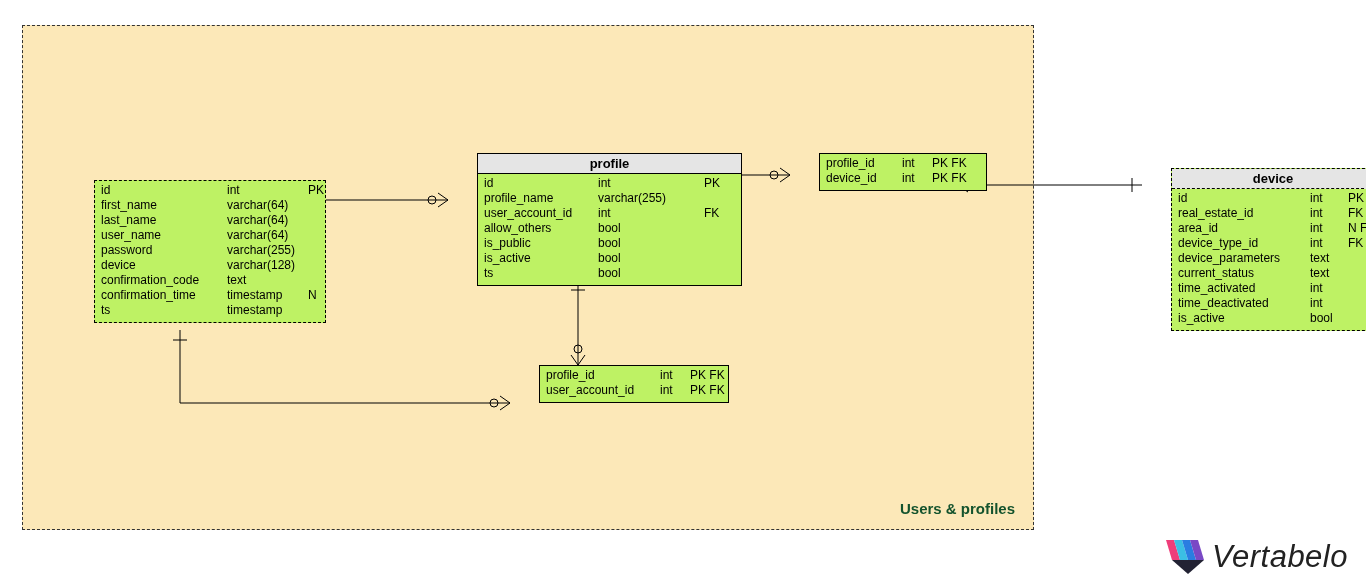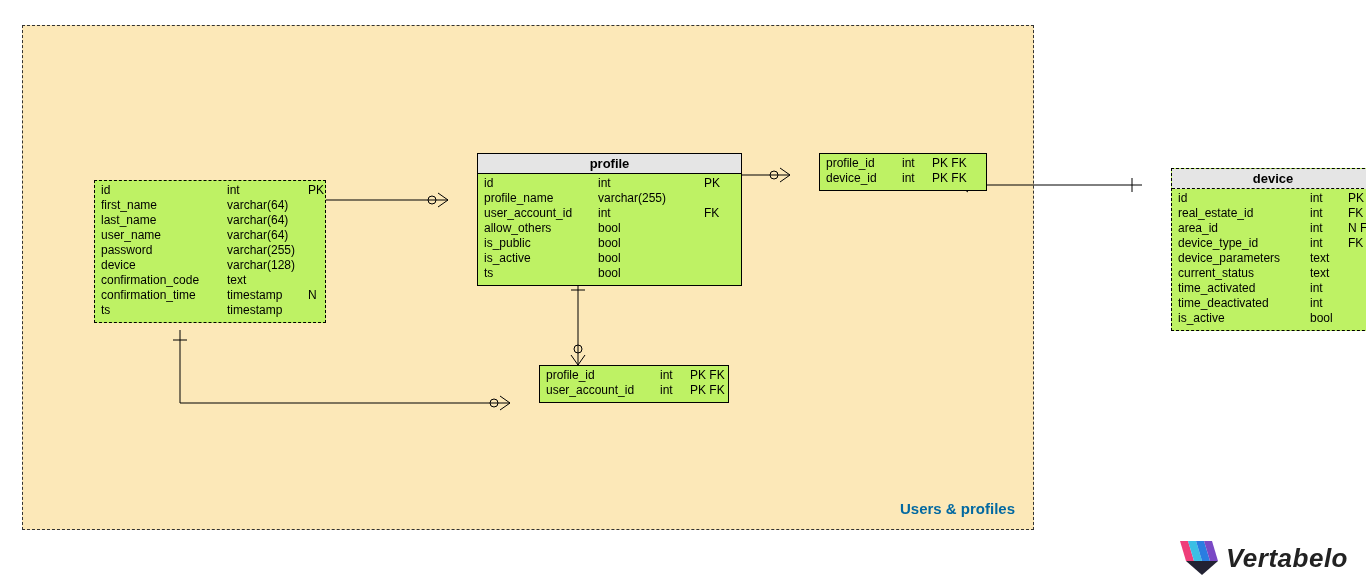--- a/index.html
+++ b/index.html
@@ -18,21 +18,21 @@
     border: 1.5px dashed #333;
     background: #fce8b8;
     box-sizing: border-box;
   }
   .region-label {
     position: absolute;
     right: 18px;
     bottom: 12px;
     font-weight: bold;
     font-size: 15px;
-    color: #0369a1;
+    color: #14532d;
   }
   .entity {
     position: absolute;
     background: #bef264;
     border: 1px solid #000;
     box-sizing: border-box;
     font-size: 12px;
     margin-left: 29px;
   }
   .entity.dashed { border: 1px dashed #000; }
@@ -69,23 +69,23 @@
   }
   .logo {
     position: absolute;
     right: 18px;
     bottom: 10px;
     display: flex;
     align-items: center;
     gap: 8px;
   }
   .logo-text {
-    font-size: 26px;
+    font-size: 31px;
     font-style: italic;
-    font-weight: 700;
+    font-weight: 400;
     color: #222;
     letter-spacing: 0.5px;
   }
 </style>
 </head>
 <body>
 
 <div class="region" style="left:22px; top:25px; width:1012px; height:505px;">
   <div class="region-label">Users &amp; profiles</div>
 </div>

